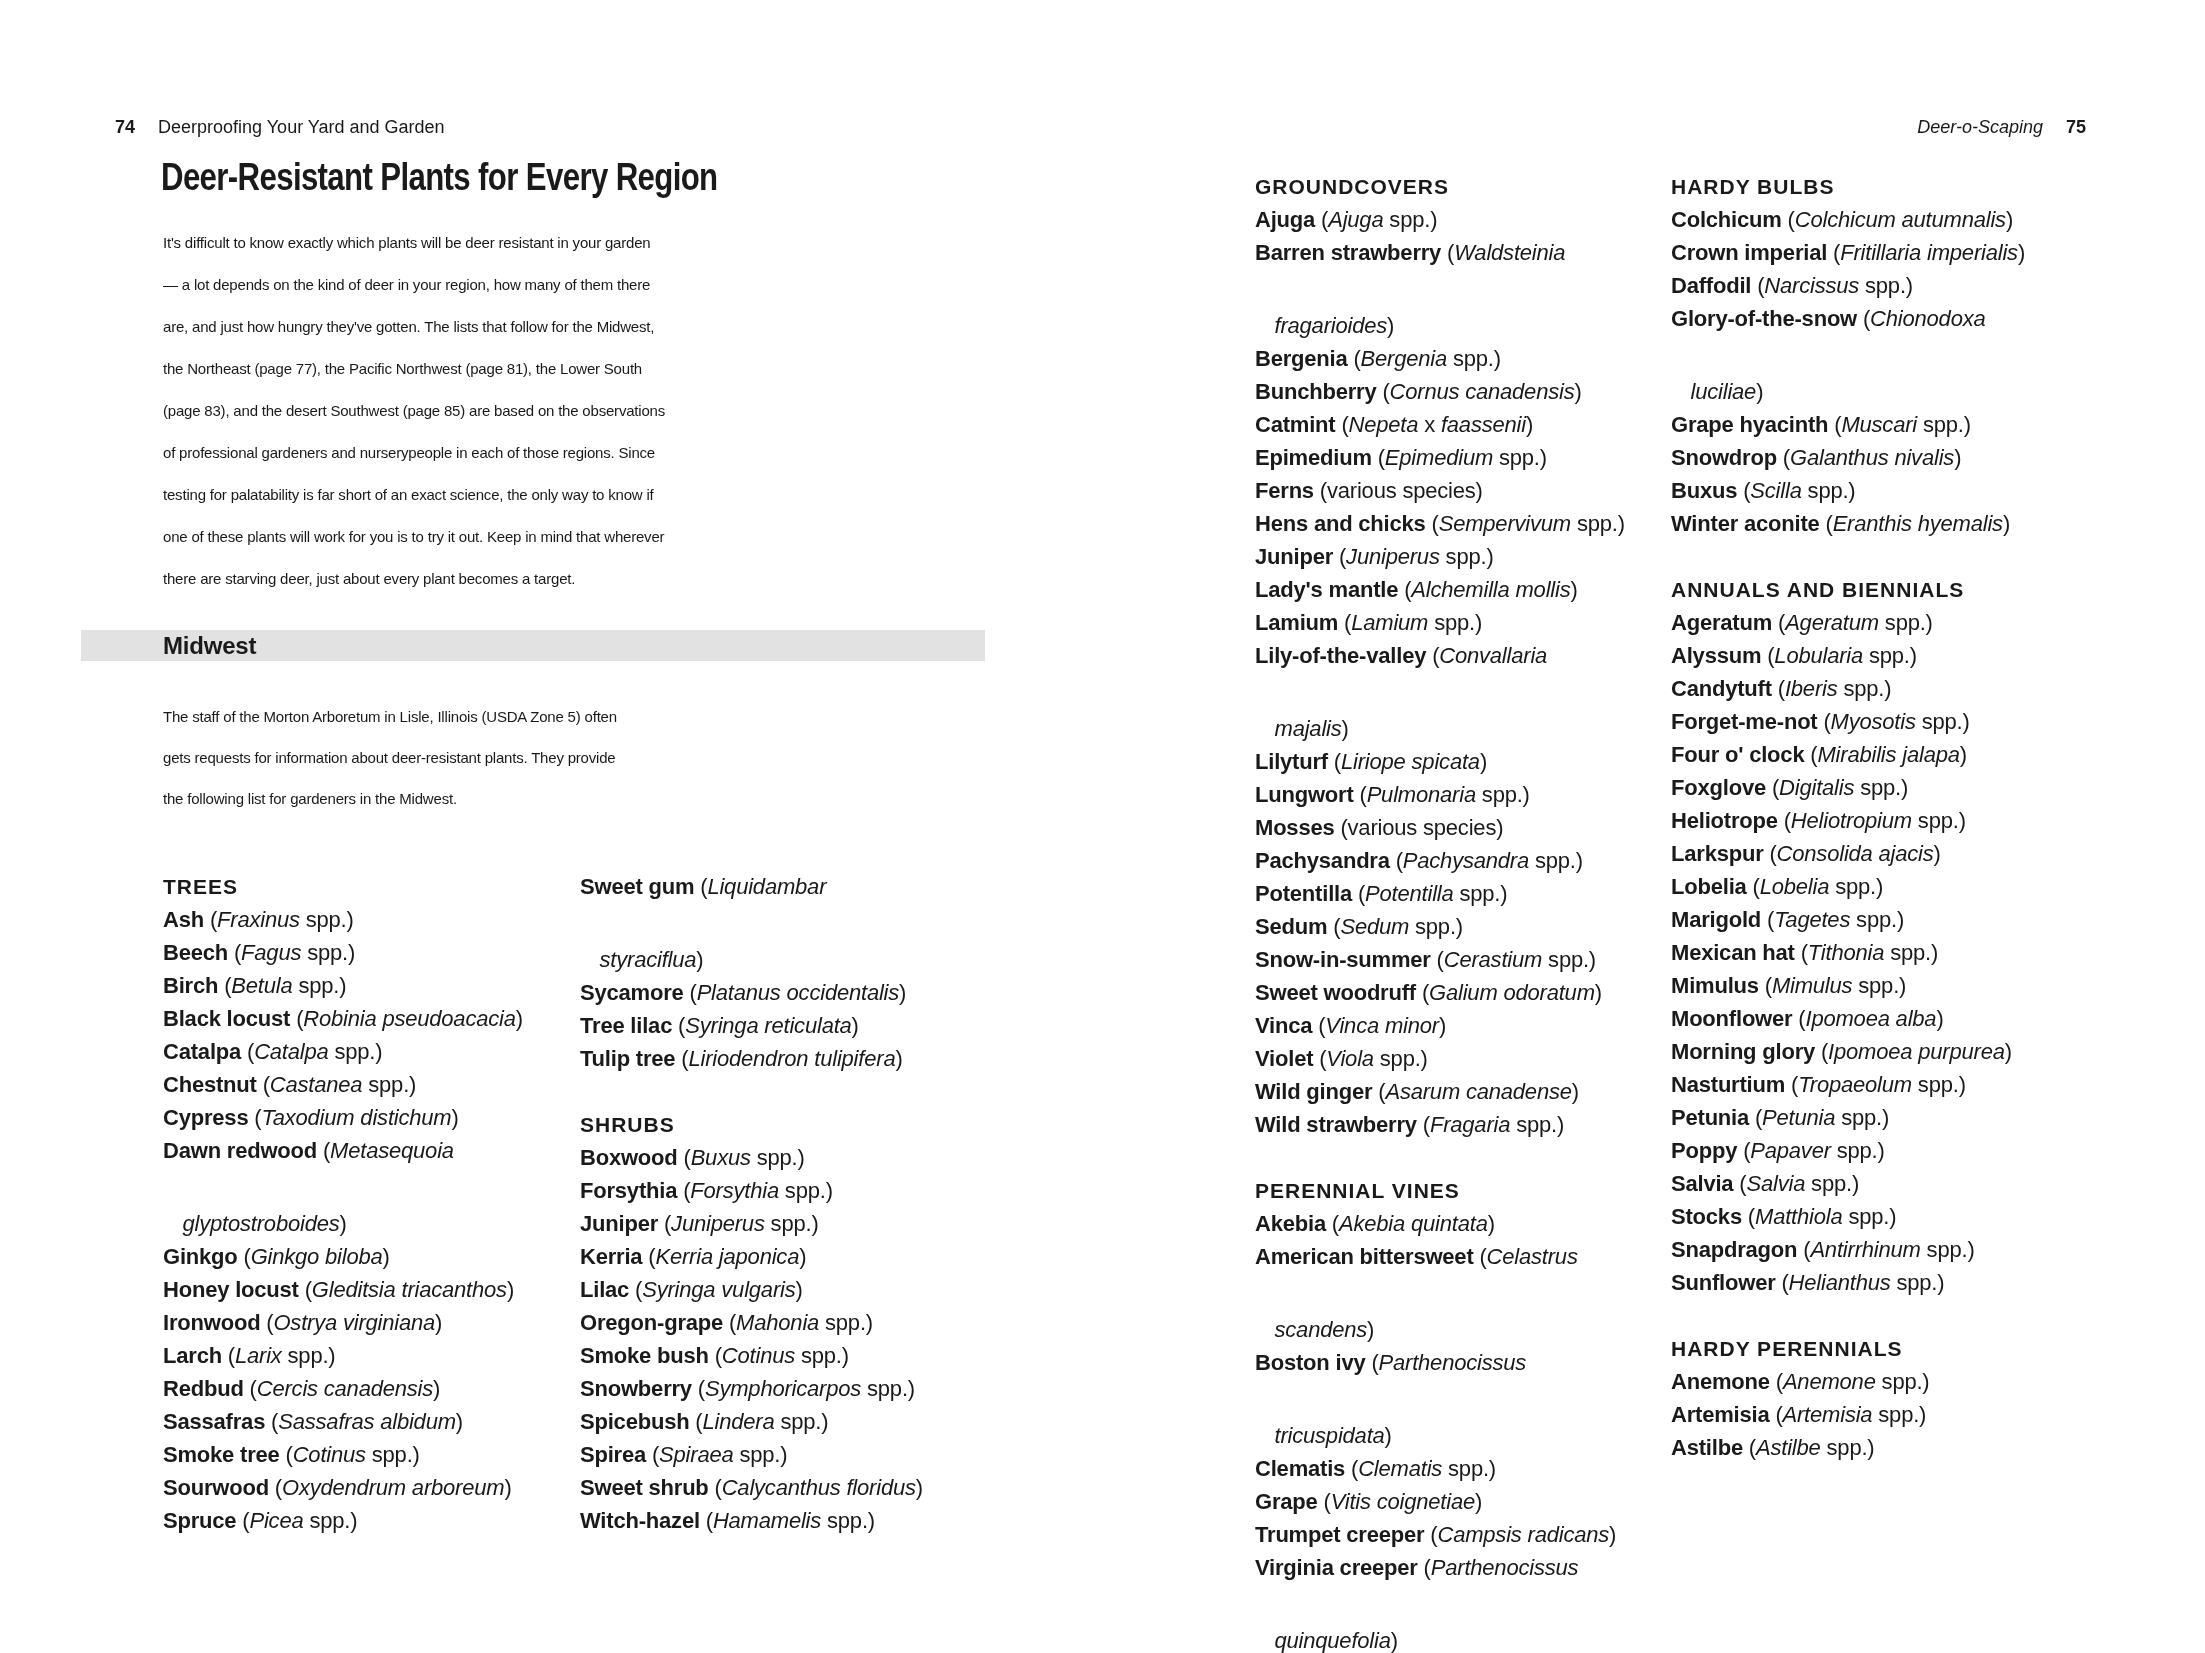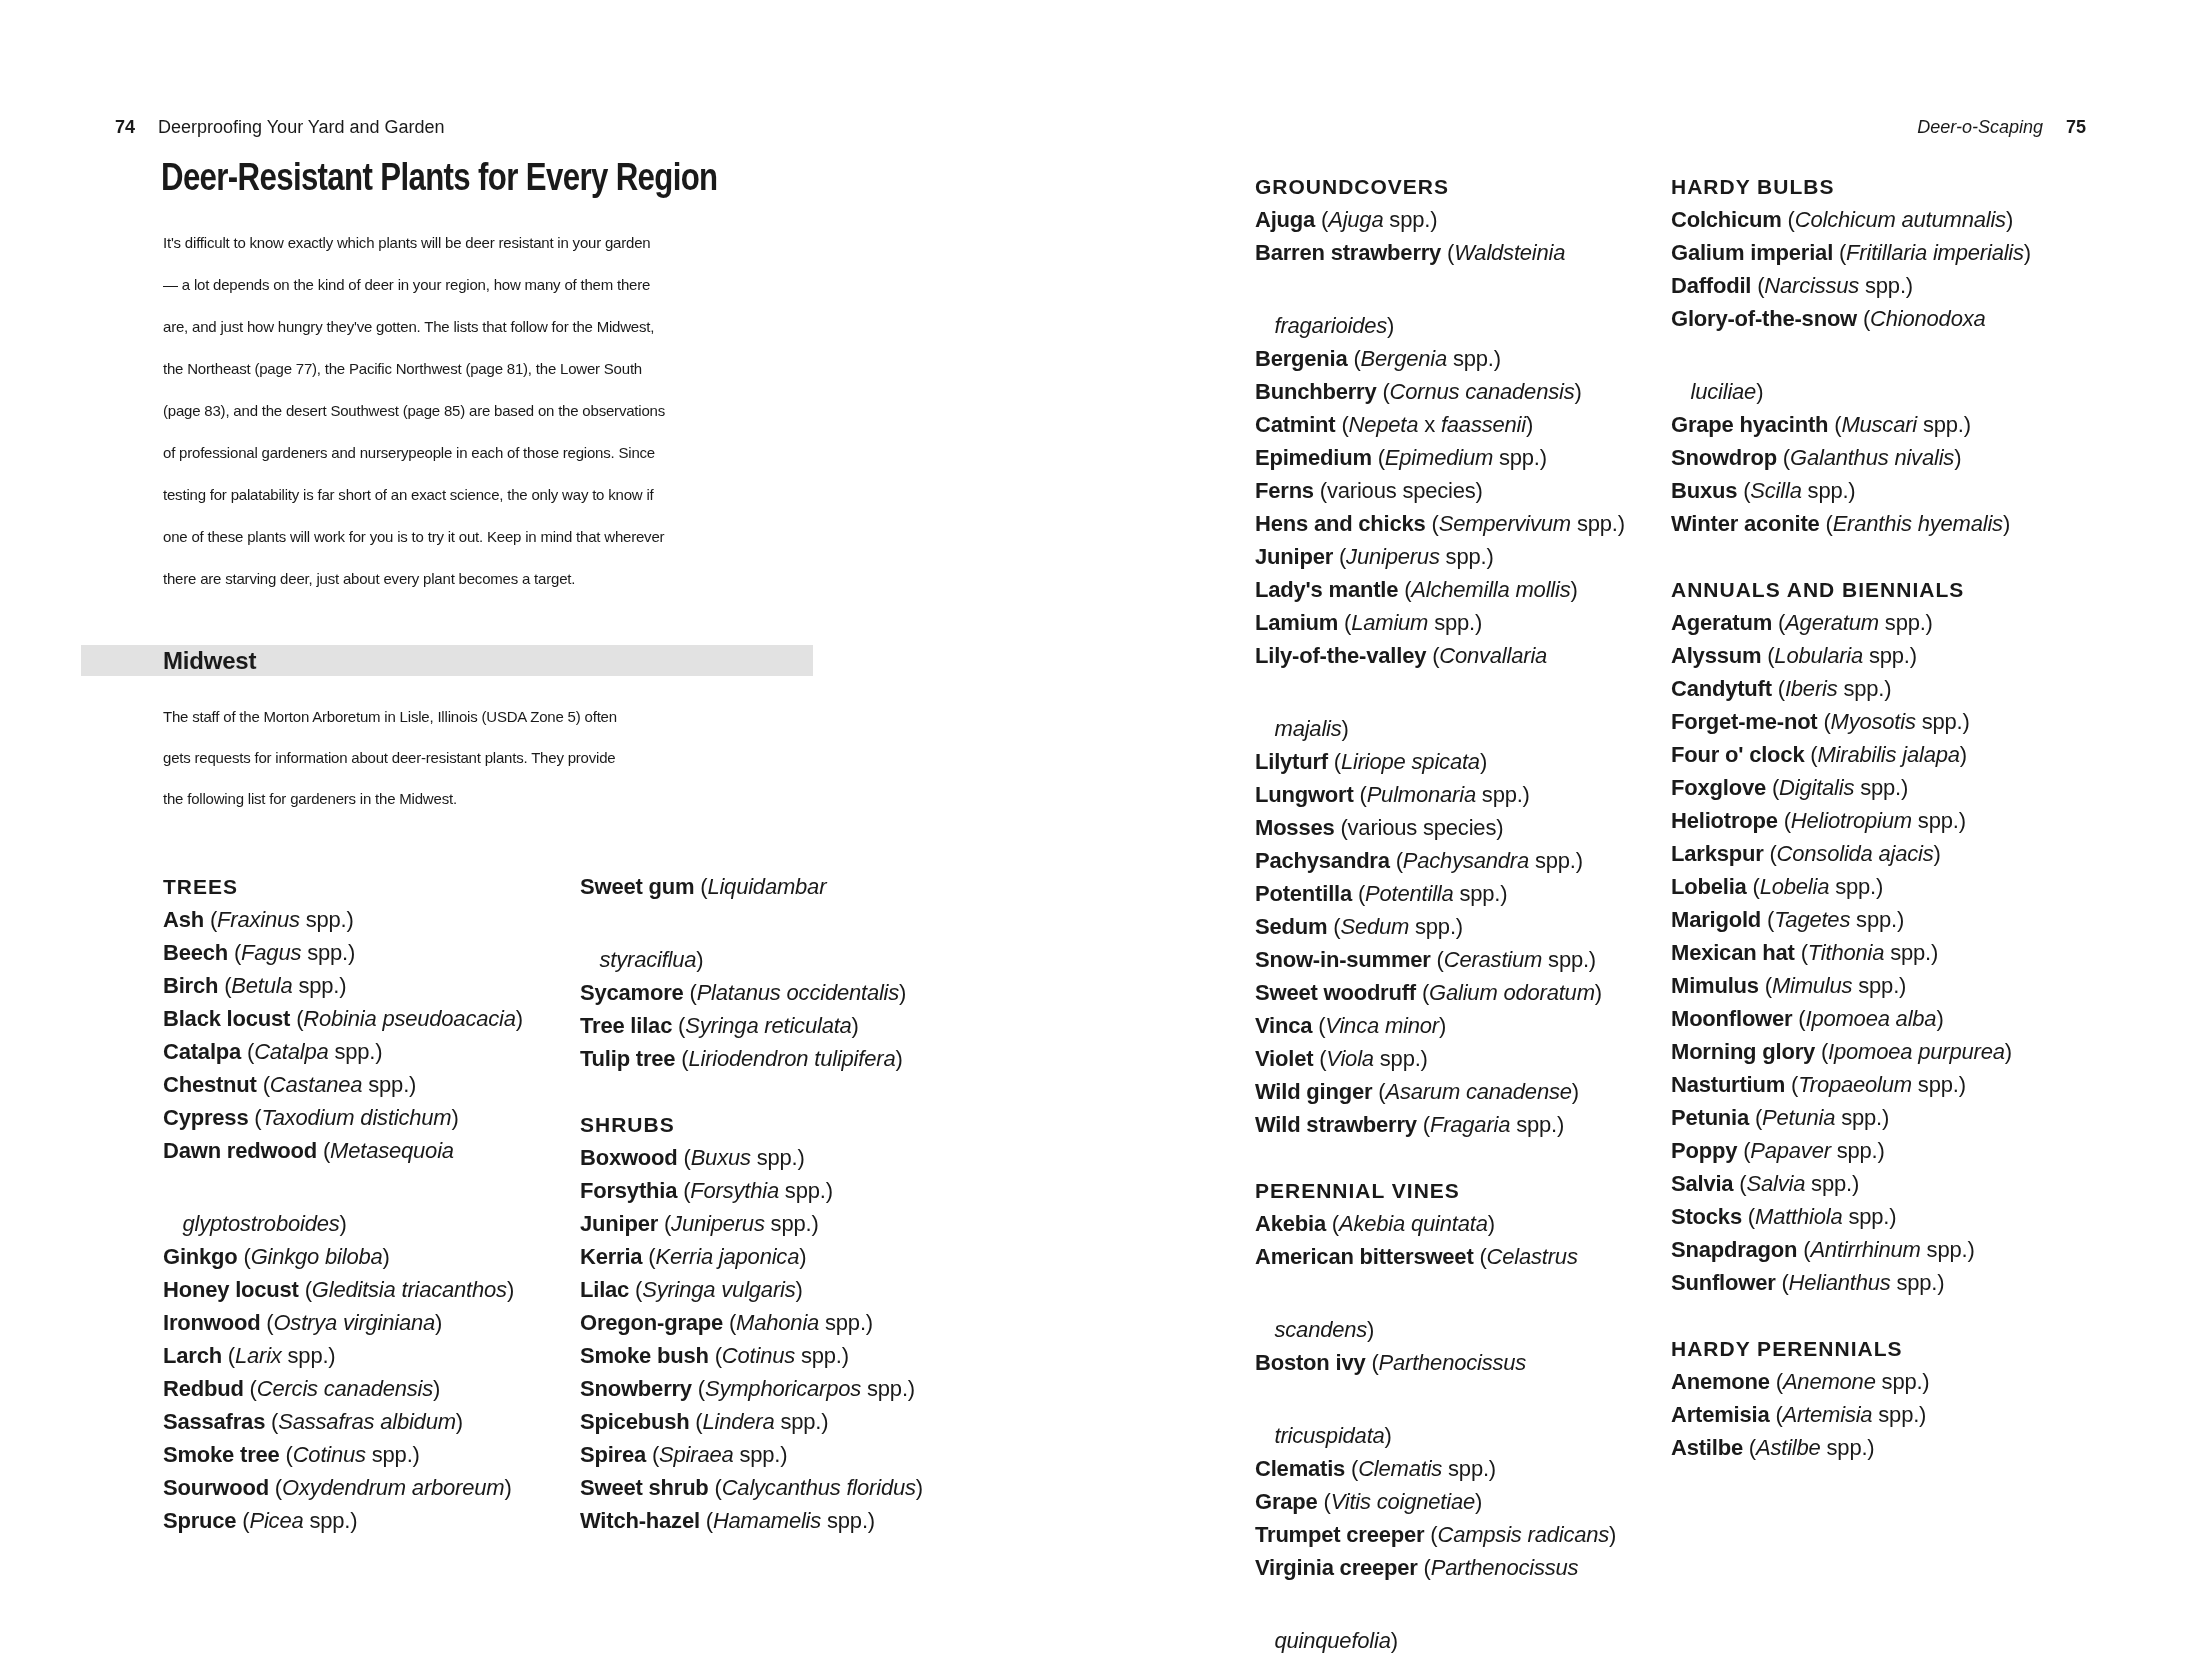--- a/index.html
+++ b/index.html
@@ -11,21 +11,21 @@
   .rh-right{right:119px;}
   .rh-num{font-weight:700;font-style:normal;}
   .rh-text{font-weight:400;}
   .rh-text-italic{font-style:italic;}
   
   .booktitle{position:absolute;left:161px;top:155px;font-size:39px;font-weight:700;letter-spacing:-0.8px;
              transform:scaleX(0.8);transform-origin:0 0;white-space:nowrap;}
   
   .intro{position:absolute;left:163px;top:222px;width:840px;}
   .pline{height:42px;line-height:42px;font-size:15px;letter-spacing:-0.2px;white-space:nowrap;}
-  .mwbar{position:absolute;left:81px;top:645px;width:732px;height:31px;background:#e2e2e2;}
+  .mwbar{position:absolute;left:81px;top:630px;width:904px;height:31px;background:#e2e2e2;}
   .mwlabel{position:absolute;left:82px;top:0;line-height:31px;font-size:24px;font-weight:700;letter-spacing:-0.2px;}
   .mwpara{position:absolute;left:163px;top:696px;width:840px;}
   .mwpara .pline{height:41px;line-height:41px;}
   
   .listcol{position:absolute;}
   .litem,.lheading{height:33px;line-height:33px;font-size:22px;letter-spacing:-0.2px;white-space:nowrap;}
   .lheading{font-weight:700;font-size:21px;letter-spacing:1px;}
   .lcont{padding-left:19.5px;margin-top:40px;}
   .lspacer{width:8.5px;}
   #col-l1{left:163px;top:870px;width:420px;}
@@ -154,21 +154,21 @@
       <div class="litem"><b>Clematis</b> (<i>Clematis</i> spp.)</div>
       <div class="litem"><b>Grape</b> (<i>Vitis coignetiae</i>)</div>
       <div class="litem"><b>Trumpet creeper</b> (<i>Campsis radicans</i>)</div>
       <div class="litem"><b>Virginia creeper</b> (<i>Parthenocissus</i></div>
       <div class="litem lcont"><i>quinquefolia</i>)</div>
       <div class="litem"><b>Wisteria</b> (<i>Wisteria sinensis</i>)</div>
     </div>
   <div id="col-r2" class="listcol">
       <div class="lheading">HARDY BULBS</div>
       <div class="litem"><b>Colchicum</b> (<i>Colchicum autumnalis</i>)</div>
-      <div class="litem"><b>Galium imperial</b> (<i>Fritillaria imperialis</i>)</div>
+      <div class="litem"><b>Crown imperial</b> (<i>Fritillaria imperialis</i>)</div>
       <div class="litem"><b>Daffodil</b> (<i>Narcissus</i> spp.)</div>
       <div class="litem"><b>Glory-of-the-snow</b> (<i>Chionodoxa</i></div>
       <div class="litem lcont"><i>luciliae</i>)</div>
       <div class="litem"><b>Grape hyacinth</b> (<i>Muscari</i> spp.)</div>
       <div class="litem"><b>Snowdrop</b> (<i>Galanthus nivalis</i>)</div>
       <div class="litem"><b>Buxus</b> (<i>Scilla</i> spp.)</div>
       <div class="litem"><b>Winter aconite</b> (<i>Eranthis hyemalis</i>)</div>
       <div class="lspacer" style="height: 33px;"></div>
       <div class="lheading">ANNUALS AND BIENNIALS</div>
       <div class="litem"><b>Ageratum</b> (<i>Ageratum</i> spp.)</div>

